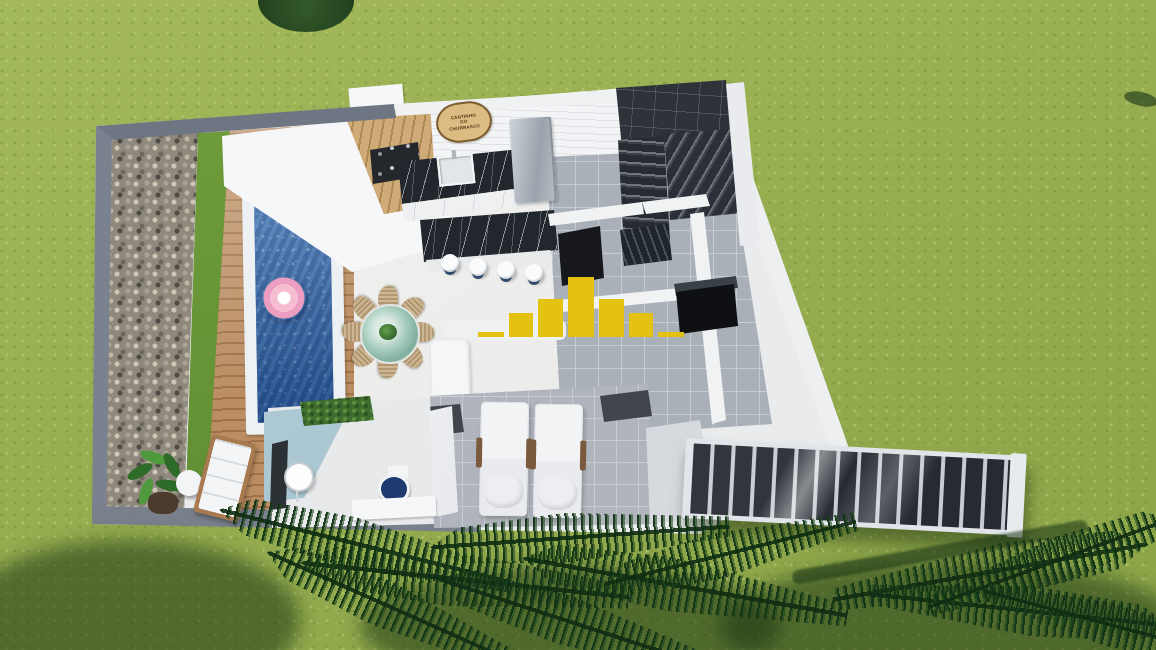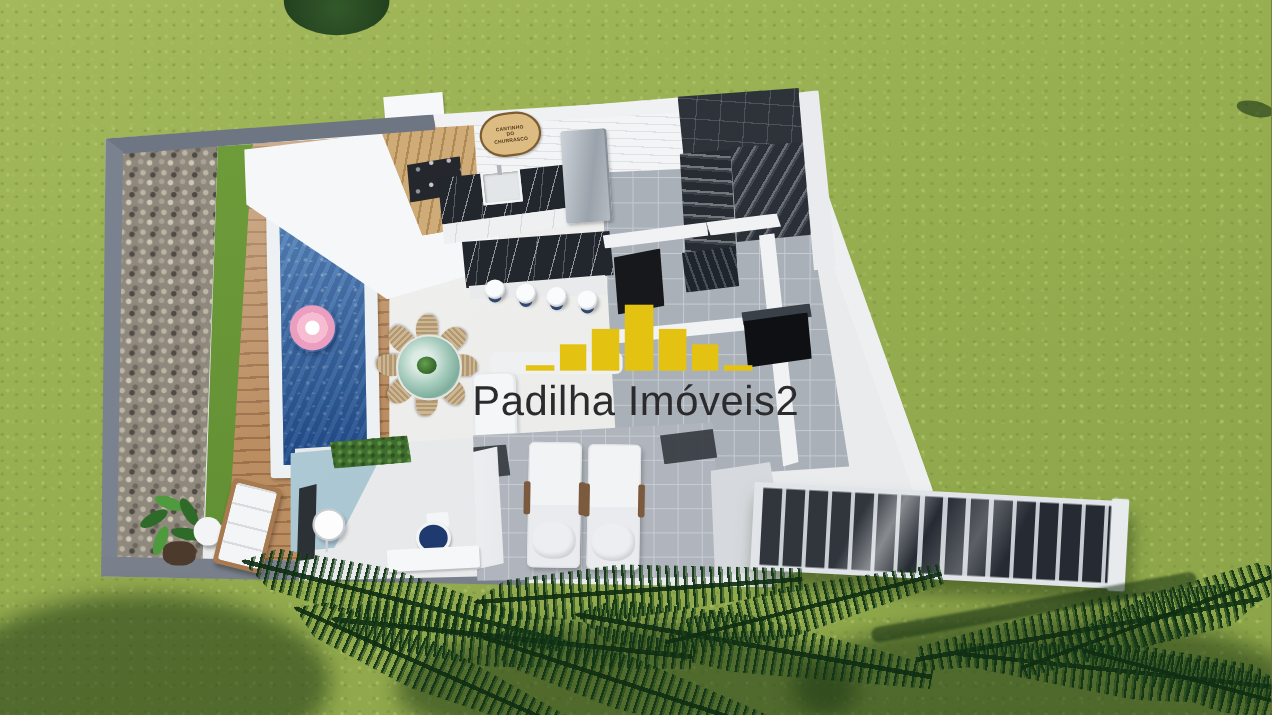--- a/index.html
+++ b/index.html
@@ -370,16 +370,15 @@
   <div class="watermark">
     <div class="wm-logo">
         <div class="logo-bar" style="width: 26px; height: 5px; background: rgb(228, 194, 17);"></div>
         <div class="logo-bar" style="width: 24px; height: 24px; background: rgb(228, 194, 17);"></div>
         <div class="logo-bar" style="width: 25px; height: 38px; background: rgb(228, 194, 17);"></div>
         <div class="logo-bar" style="width: 26px; height: 60px; background: rgb(228, 194, 17);"></div>
         <div class="logo-bar" style="width: 25px; height: 38px; background: rgb(228, 194, 17);"></div>
         <div class="logo-bar" style="width: 24px; height: 24px; background: rgb(228, 194, 17);"></div>
         <div class="logo-bar" style="width: 26px; height: 5px; background: rgb(228, 194, 17);"></div>
       </div>
-    <div class="wm-text">Padilha Imóveis2</div>
   </div>
 
 </div>
 
 </body></html>

